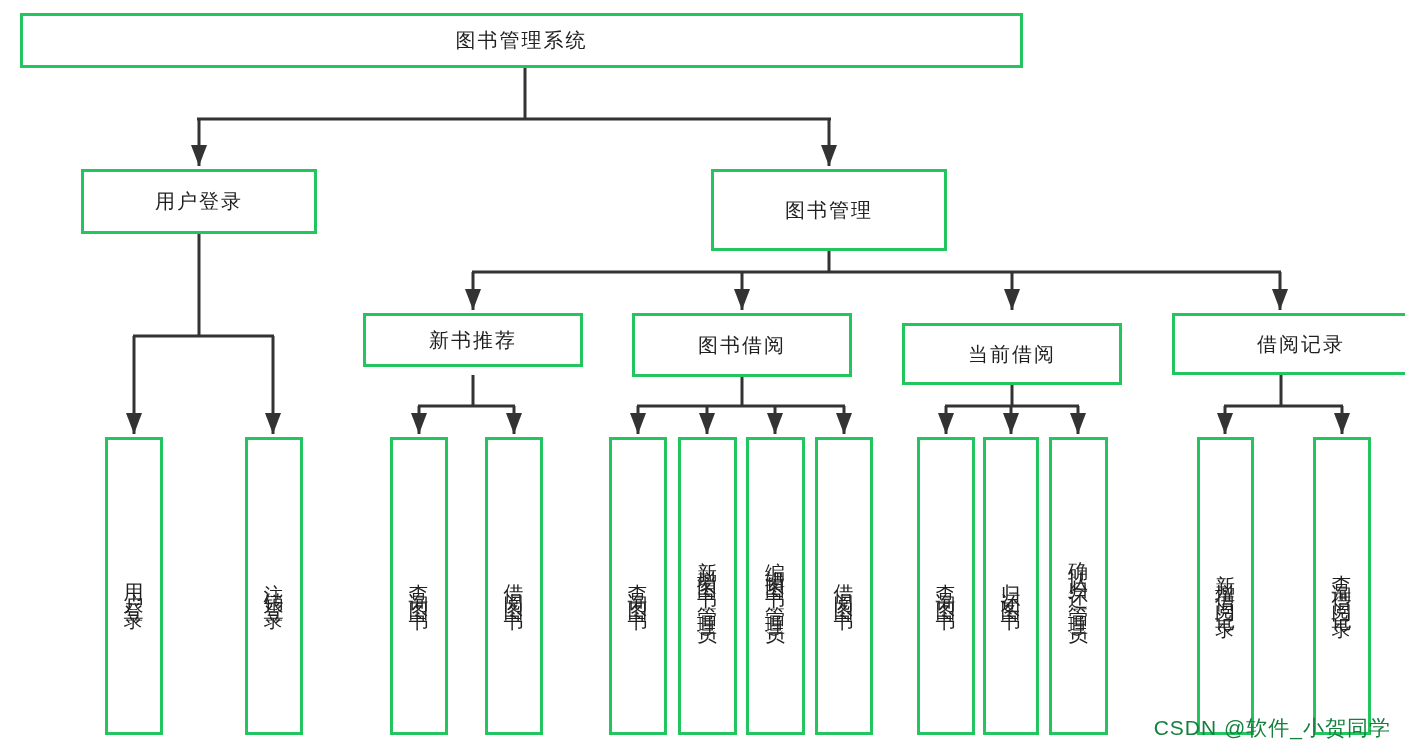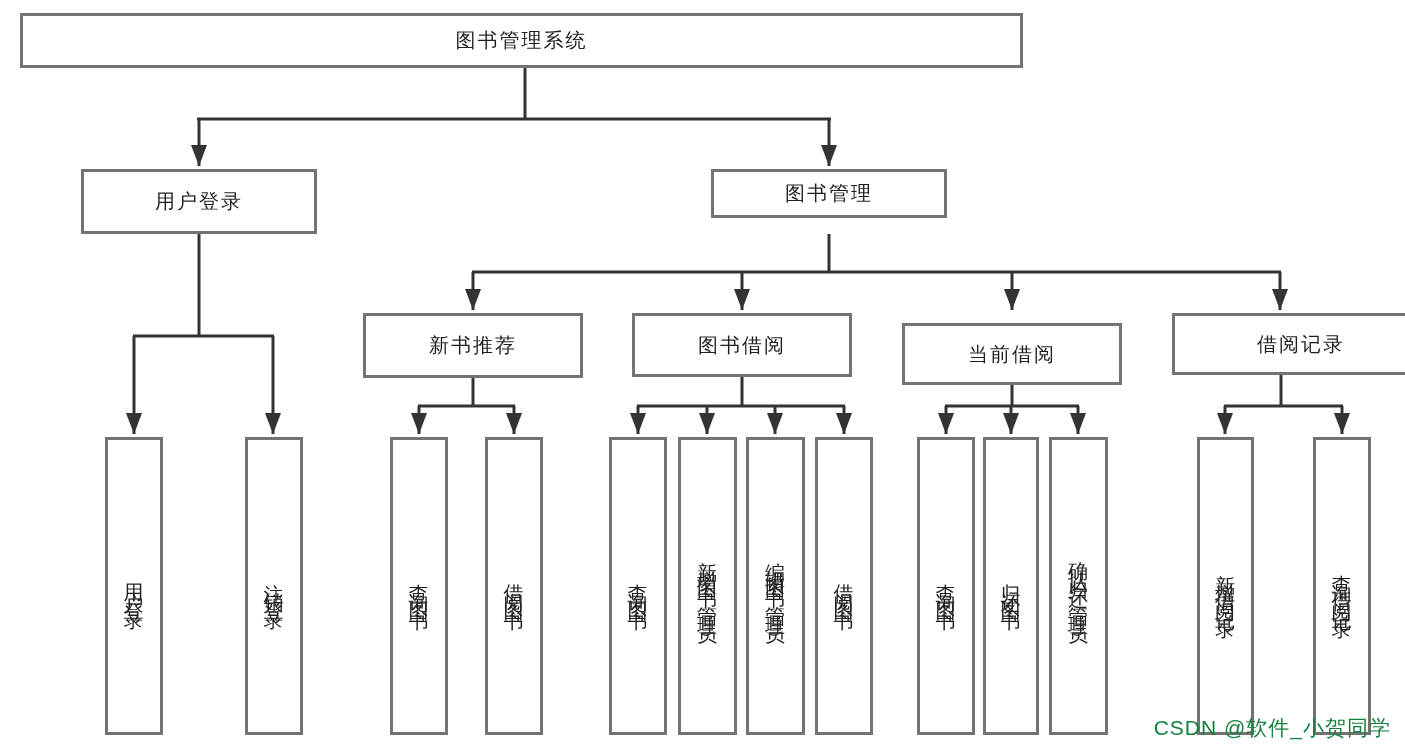--- a/index.html
+++ b/index.html
@@ -5,21 +5,21 @@
   html,body{margin:0;padding:0;}
   body{
     width:1405px;height:747px;position:relative;overflow:hidden;
     background:#ffffff;
     font-family:"Liberation Sans", sans-serif;
   }
   #stage{position:absolute;inset:0;width:1405px;height:747px;}
   svg.connectors{position:absolute;left:0;top:0;z-index:1;}
   .node{
     position:absolute;z-index:2;box-sizing:border-box;
-    border:3px solid #737373;background:#ffffff;color:#1f1f1f;
+    border:3px solid #22c55e;background:#ffffff;color:#1f1f1f;
     display:flex;align-items:center;justify-content:center;
     font-size:20px;letter-spacing:2px;
   }
   .node .lbl{white-space:nowrap;}
   .node.v .lbl{
     writing-mode:vertical-rl;text-orientation:mixed;
     letter-spacing:9px;line-height:1;white-space:normal;
   }
   .watermark{
     position:absolute;z-index:3;right:14px;bottom:5px;
@@ -81,25 +81,25 @@
     </g>
   </svg>
 
   <div class="node" style="left:20px;top:13px;width:1003px;height:55px">
     <span class="lbl">图书管理系统</span>
   </div>
 
   <div class="node" style="left:81px;top:169px;width:236px;height:65px">
     <span class="lbl">用户登录</span>
   </div>
-  <div class="node" style="left:711px;top:169px;width:236px;height:49px">
+  <div class="node" style="left:711px;top:169px;width:236px;height:82px">
     <span class="lbl">图书管理</span>
   </div>
 
-  <div class="node" style="left:363px;top:313px;width:220px;height:65px">
+  <div class="node" style="left:363px;top:313px;width:220px;height:54px">
     <span class="lbl">新书推荐</span>
   </div>
   <div class="node" style="left:632px;top:313px;width:220px;height:64px">
     <span class="lbl">图书借阅</span>
   </div>
   <div class="node" style="left:902px;top:323px;width:220px;height:62px">
     <span class="lbl">当前借阅</span>
   </div>
   <div class="node" style="left:1172px;top:313px;width:258px;height:62px">
     <span class="lbl">借阅记录</span>

